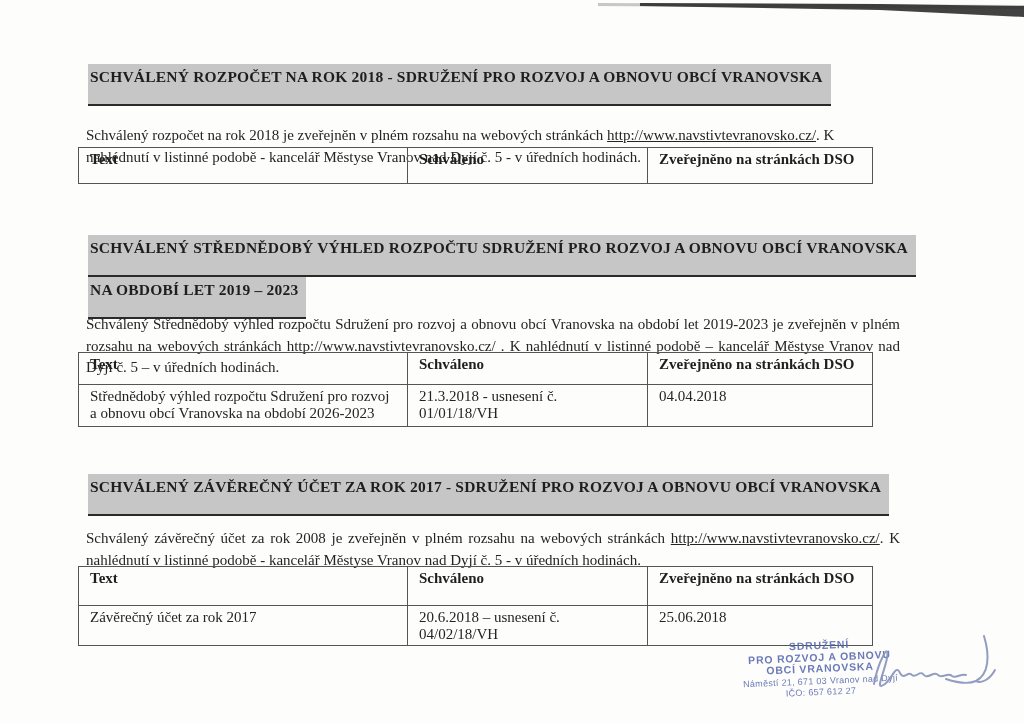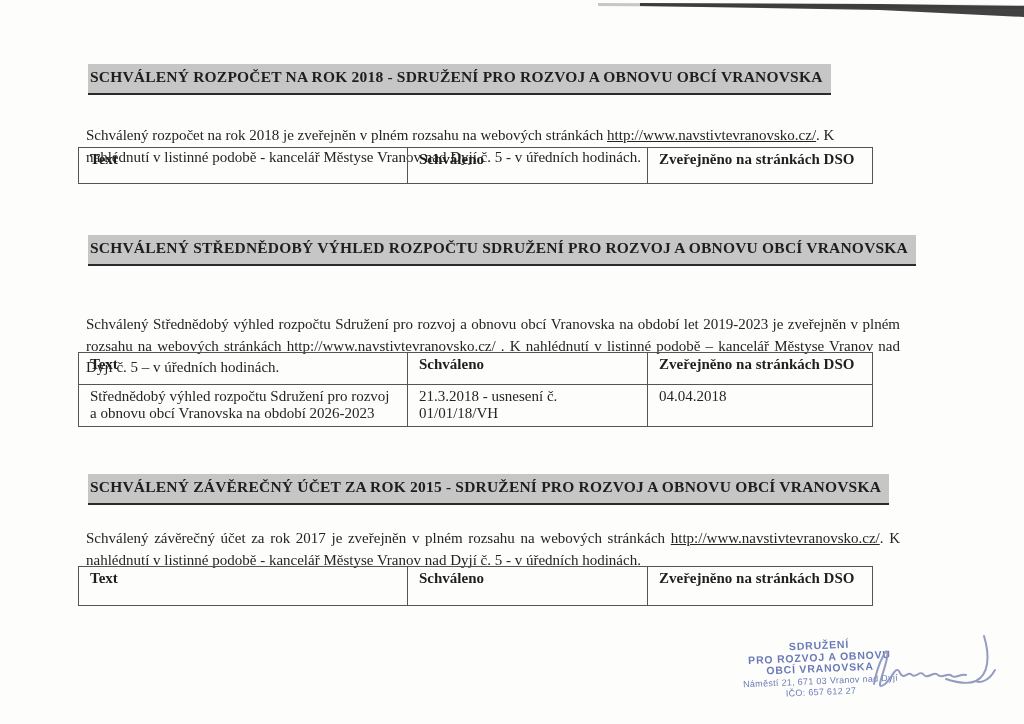--- a/index.html
+++ b/index.html
@@ -15,21 +15,21 @@
   
   .heading{
     position:absolute;left:88px;
     font-weight:bold;font-size:15.5px;line-height:22px;
     letter-spacing:0.2px;color:#1e1e1e;
   }
   .heading .hl{
     display:inline-block;white-space:nowrap;
     background:#c6c6c6;
     border-bottom:2px solid #2a2a2a;
-    padding:2px 8px 5px 2px;
+    padding:2px 8px 16px 2px;
   }
   
   .para{
     position:absolute;left:86px;width:814px;
     font-size:15px;line-height:21.5px;color:#242424;
     text-align:left;
     margin-top:28px;
   }
   .para.just{text-align:justify;}
   .para .url{text-decoration:underline;}
@@ -93,20 +93,21 @@
         <tr>
       <th>Text</th>
       <th>Schváleno</th>
       <th>Zveřejněno na stránkách DSO</th>
     </tr>
   </tbody>
     </table>
 
   <div class="heading" style="top:235px;">
     <span class="hl">SCHVÁLENÝ  STŘEDNĚDOBÝ  VÝHLED  ROZPOČTU  SDRUŽENÍ PRO ROZVOJ A OBNOVU OBCÍ VRANOVSKA</span><br>
+    <span class="hl">NA OBDOBÍ  LET  2019 – 2023</span>
   </div>
 
   <div class="para just" style="top:286px;">
     <span>Schválený  Střednědobý výhled rozpočtu Sdružení pro rozvoj a obnovu obcí Vranovska na období let 2019-2023 je zveřejněn v plném rozsahu na webových stránkách </span><span class="url">http://www.navstivtevranovsko.cz/</span><span> . K nahlédnutí v listinné podobě – kancelář Městyse Vranov nad Dyjí č. 5 – v úředních hodinách.</span>
   </div>
 
   <table class="doc t2" style="top:352px;">
     <colgroup>
         <col class="c1">
         <col class="c2">
@@ -120,38 +121,43 @@
     </tr>
     <tr>
       <td>Střednědobý výhled rozpočtu Sdružení pro rozvoj a obnovu obcí Vranovska na období 2026-2023</td>
       <td>21.3.2018 -  usnesení č. 01/01/18/VH</td>
       <td>04.04.2018</td>
     </tr>
   </tbody>
     </table>
 
   <div class="heading" style="top:474px;">
-    <span class="hl">SCHVÁLENÝ  ZÁVĚREČNÝ ÚČET  ZA  ROK 2015 -  SDRUŽENÍ PRO ROZVOJ A OBNOVU OBCÍ VRANOVSKA</span>
+    <span class="hl">SCHVÁLENÝ  ZÁVĚREČNÝ ÚČET  ZA  ROK 2017 -  SDRUŽENÍ PRO ROZVOJ A OBNOVU OBCÍ VRANOVSKA</span>
   </div>
 
   <div class="para just" style="top:500px;">
-    <span>Schválený závěrečný účet za rok 2017 je zveřejněn v plném rozsahu na webových stránkách </span><span class="url">http://www.navstivtevranovsko.cz/</span><span>.  K nahlédnutí v listinné podobě - kancelář  Městyse Vranov nad Dyjí  č. 5 - v úředních hodinách.</span>
+    <span>Schválený závěrečný účet za rok 2008 je zveřejněn v plném rozsahu na webových stránkách </span><span class="url">http://www.navstivtevranovsko.cz/</span><span>.  K nahlédnutí v listinné podobě - kancelář  Městyse Vranov nad Dyjí  č. 5 - v úředních hodinách.</span>
   </div>
 
   <table class="doc t3" style="top:566px;">
     <colgroup>
         <col class="c1">
         <col class="c2">
         <col class="c3">
       </colgroup>
     <tbody>
         <tr>
       <th>Text</th>
       <th>Schváleno</th>
       <th>Zveřejněno na stránkách DSO</th>
+    </tr>
+    <tr>
+      <td>Závěrečný účet za rok 2017</td>
+      <td>20.6.2018 – usnesení č. 04/02/18/VH</td>
+      <td>25.06.2018</td>
     </tr>
   </tbody>
     </table>
 
   <div class="stamp">
     <div class="big">SDRUŽENÍ</div>
     <div class="big">PRO ROZVOJ A OBNOVU</div>
     <div class="big">OBCÍ VRANOVSKA</div>
     <div class="small">Náměstí 21, 671 03  Vranov nad Dyjí</div>
     <div class="small">IČO: 657 612 27</div>

